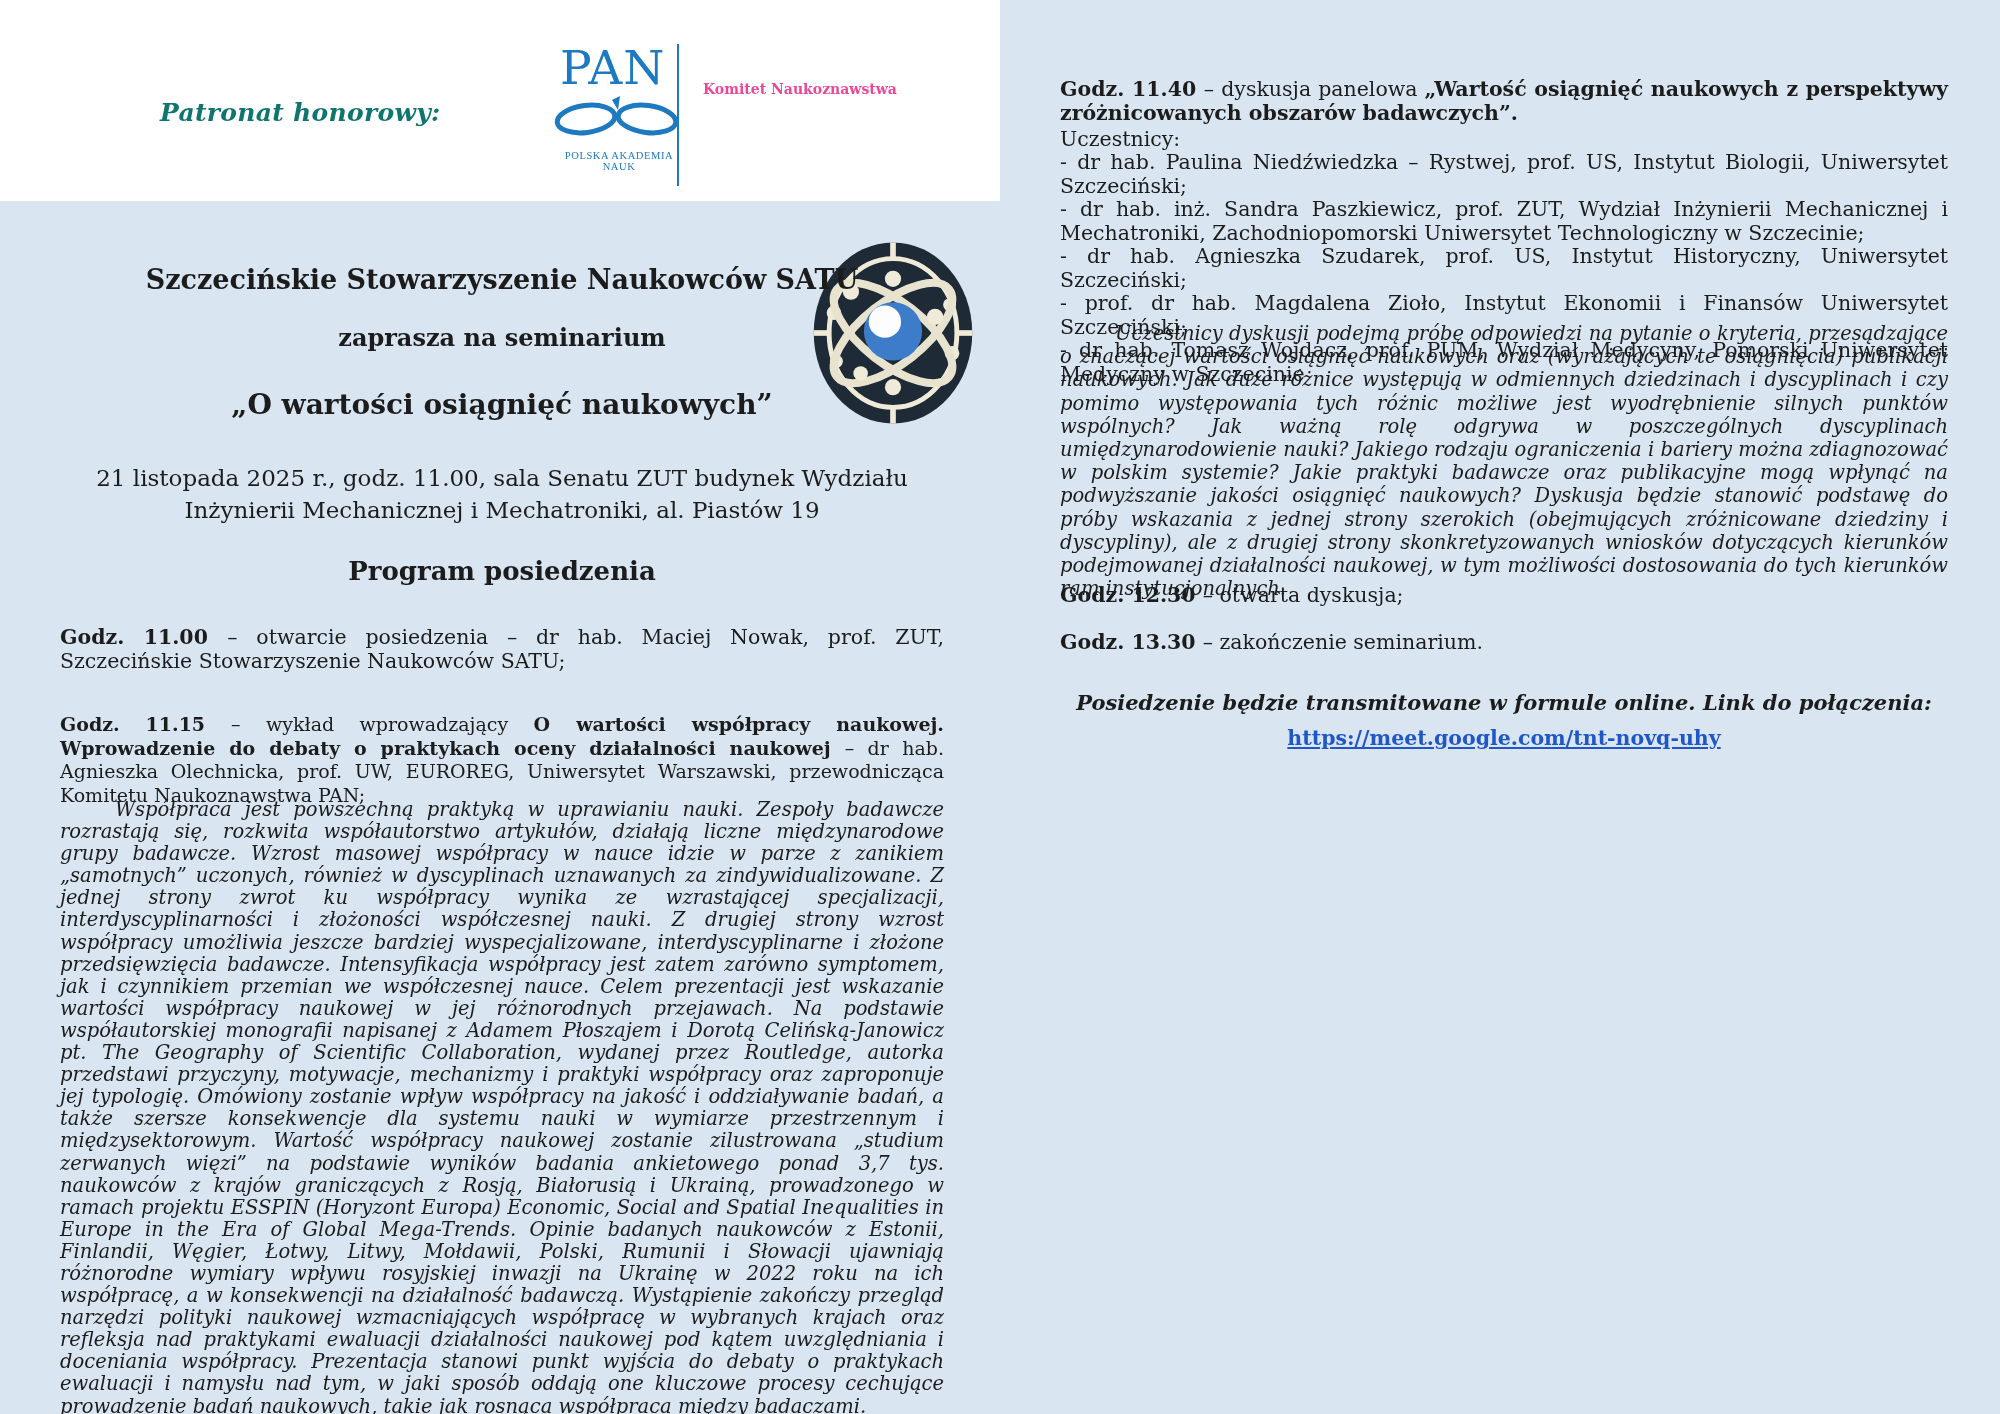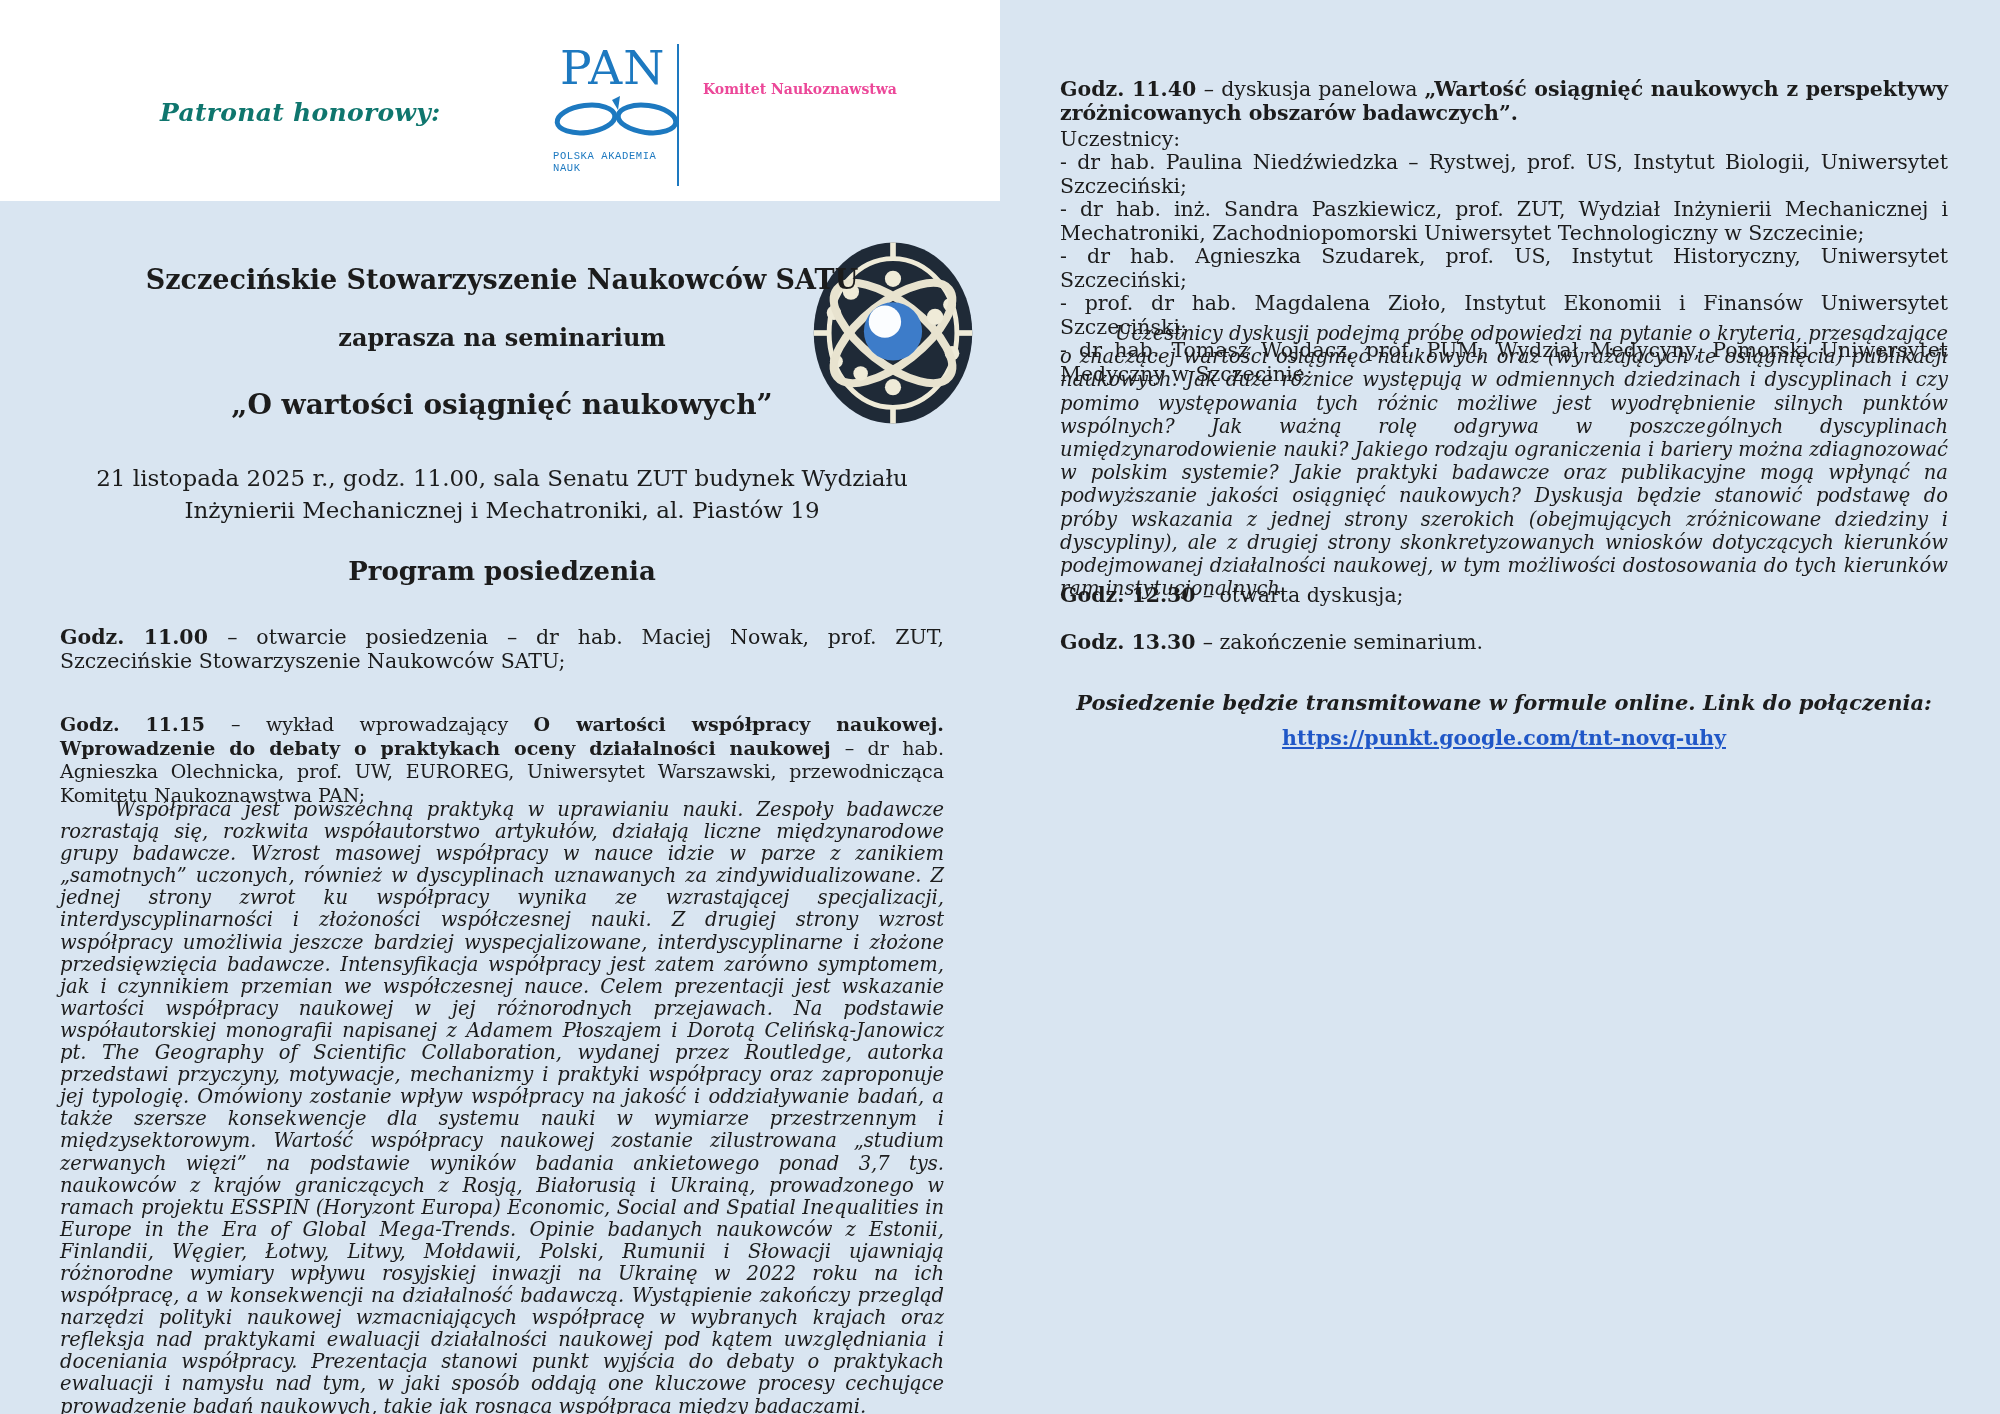--- a/index.html
+++ b/index.html
@@ -21,22 +21,22 @@
     font-size:25px;font-weight:bold;font-style:italic;color:#0f766e;
     letter-spacing:.3px;
   }
   .pan-acronym{
     position:absolute;left:560px;top:44px;
     font-size:47px;color:#1d79c0;letter-spacing:1px;line-height:1;
   }
   .pan-swoosh{position:absolute;left:552px;top:94px;}
   .pan-subtitle{
     position:absolute;left:553px;top:150px;width:132px;
-    font-size:10.5px;color:#1d79c0;letter-spacing:.6px;
-    font-family:Liberation Mono, monospace;
+    font-size:10.5px;color:#1d79c0;letter-spacing:.6px;text-align:center;
+    font-family:Liberation Serif, serif;
   }
   .pan-divider{
     position:absolute;left:677px;top:44px;width:2px;height:142px;
     background:#1d79c0;
   }
   .committee{
     position:absolute;left:703px;top:74px;width:200px;
     font-size:14px;font-weight:bold;color:#ec4899;line-height:31px;
   }
   
@@ -155,16 +155,16 @@
     <div class="justify">- dr hab. Tomasz Wojdacz, prof. PUM, Wydział Medycyny, Pomorski Uniwersytet Medyczny w Szczecinie</div>
   </div>
 
   <div class="abs right-col-x abstract-right justify">Uczestnicy dyskusji podejmą próbę odpowiedzi na pytanie o kryteria, przesądzające o znaczącej wartości osiągnięć naukowych oraz (wyrażających te osiągnięcia) publikacji naukowych. Jak duże różnice występują w odmiennych dziedzinach i dyscyplinach i czy pomimo występowania tych różnic możliwe jest wyodrębnienie silnych punktów wspólnych? Jak ważną rolę odgrywa w poszczególnych dyscyplinach umiędzynarodowienie nauki? Jakiego rodzaju ograniczenia i bariery można zdiagnozować w polskim systemie? Jakie praktyki badawcze oraz publikacyjne mogą wpłynąć na podwyższanie jakości osiągnięć naukowych? Dyskusja będzie stanowić podstawę do próby wskazania z jednej strony szerokich (obejmujących zróżnicowane dziedziny i dyscypliny), ale z drugiej strony skonkretyzowanych wniosków dotyczących kierunków podejmowanej działalności naukowej, w tym możliwości dostosowania do tych kierunków ram instytucjonalnych.</div>
 
   <div class="abs right-col-x godz-1230"><span class="b">Godz. 12.30 </span><span>– otwarta dyskusja;</span></div>
   <div class="abs right-col-x godz-1330"><span class="b">Godz. 13.30 </span><span>– zakończenie seminarium.</span></div>
 
   <div class="abs right-col-x online-info center">Posiedzenie będzie transmitowane w formule online. Link do połączenia:</div>
   <div class="abs right-col-x meet-link-row center">
-    <a class="meet-link">https://punkt.google.com/tnt-novq-uhy</a>
+    <a class="meet-link">https://meet.google.com/tnt-novq-uhy</a>
   </div>
 
 </div>
 
 </body></html>

